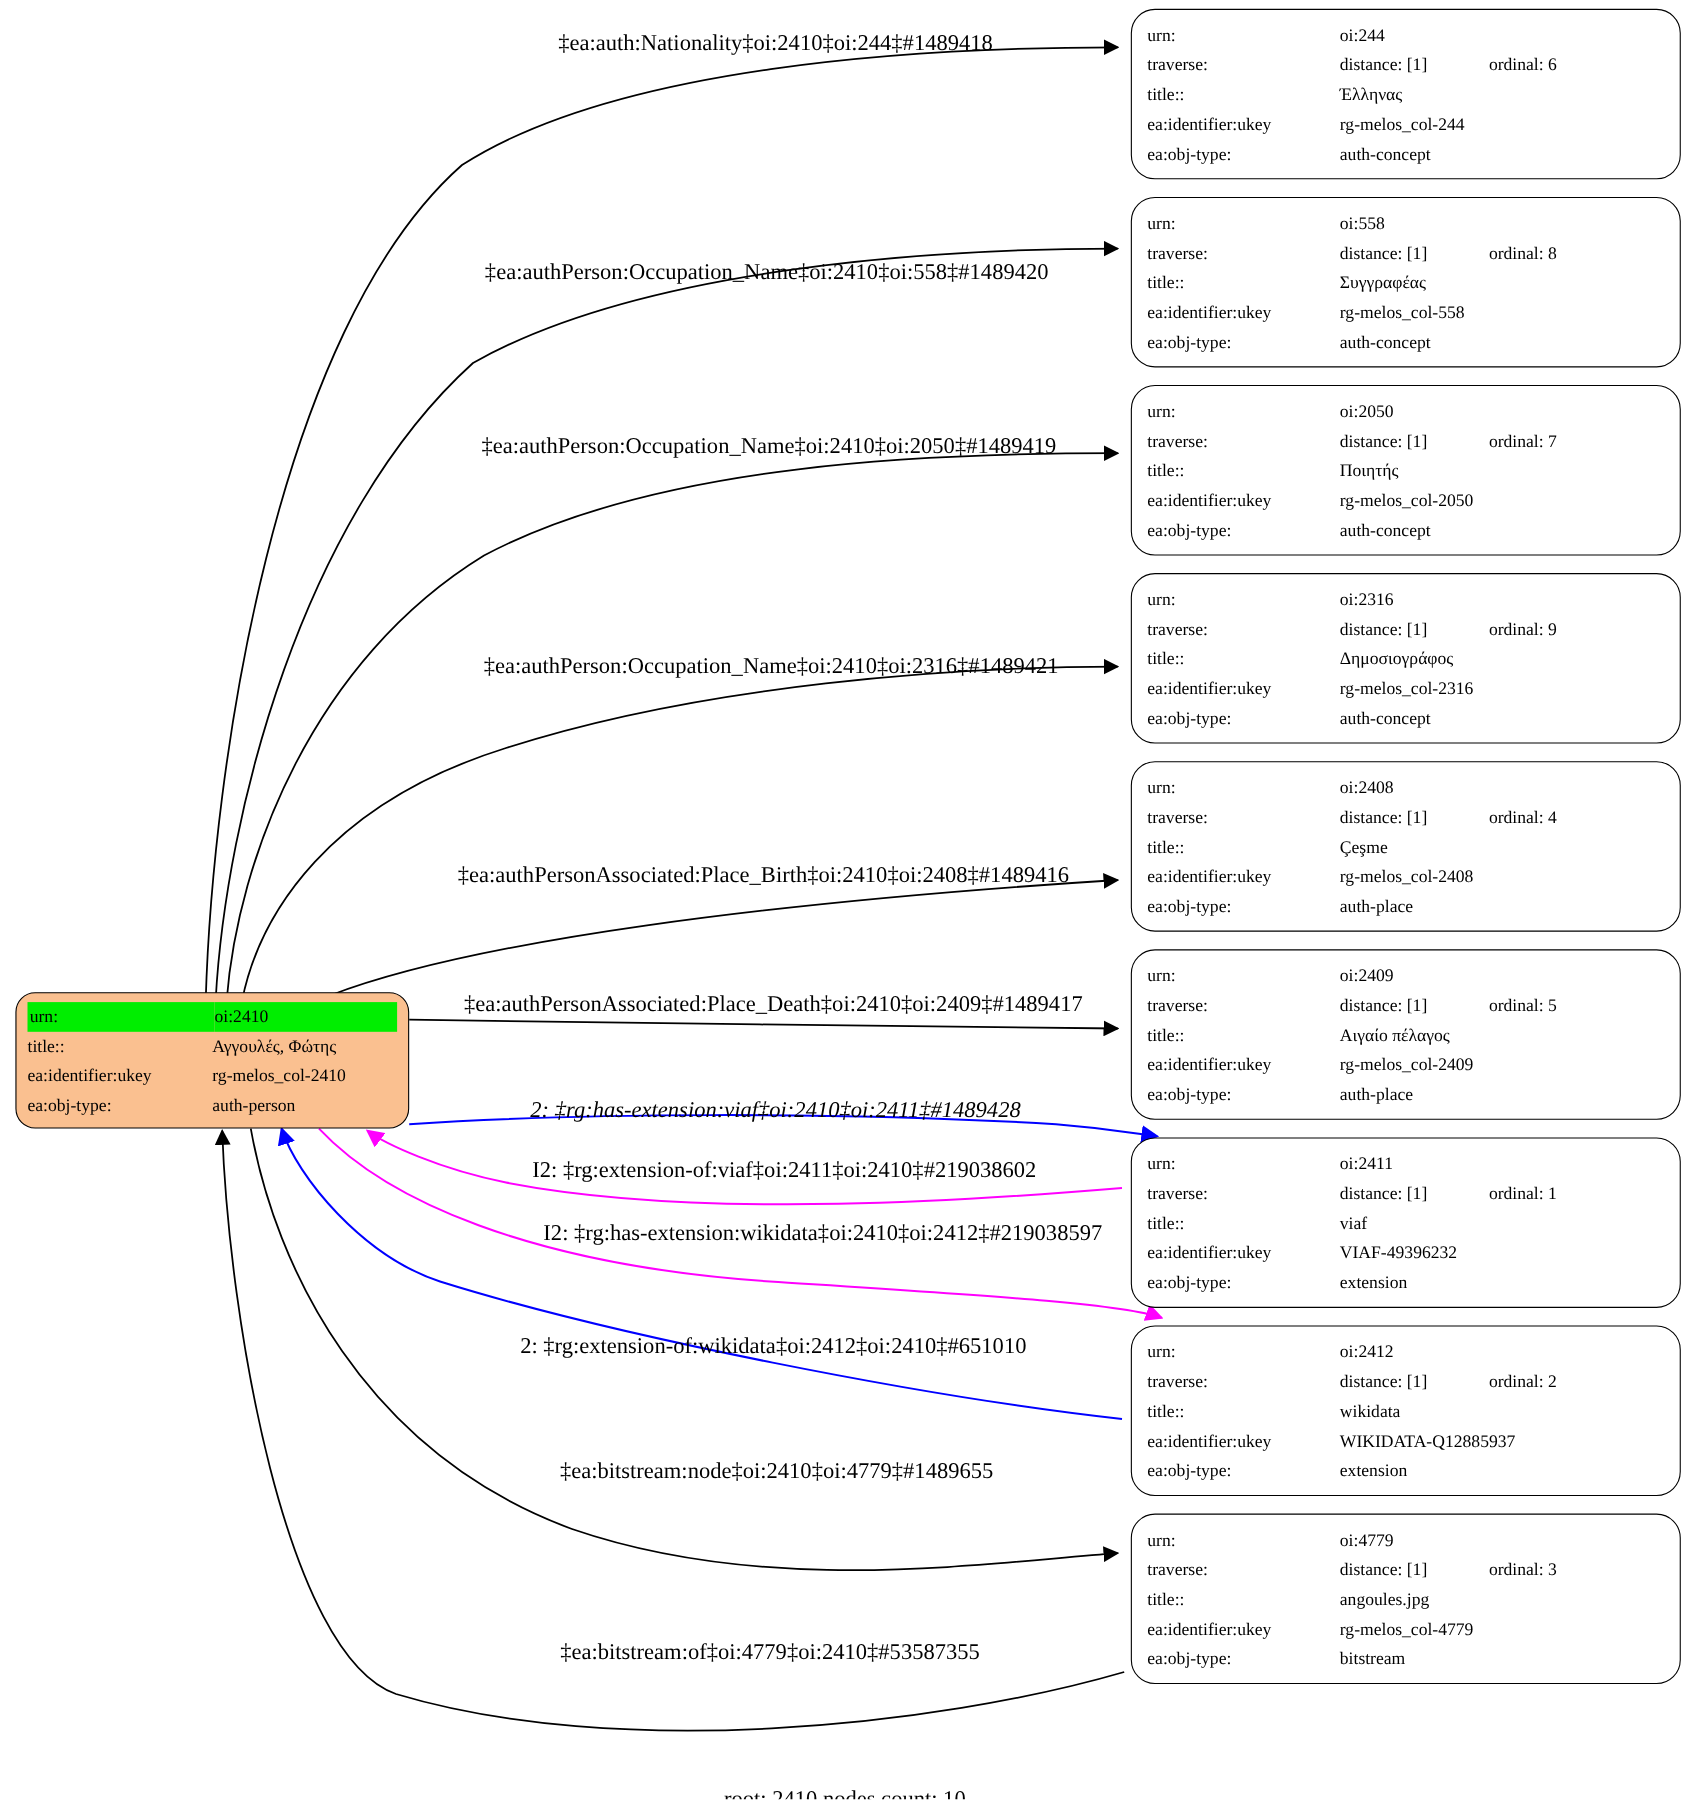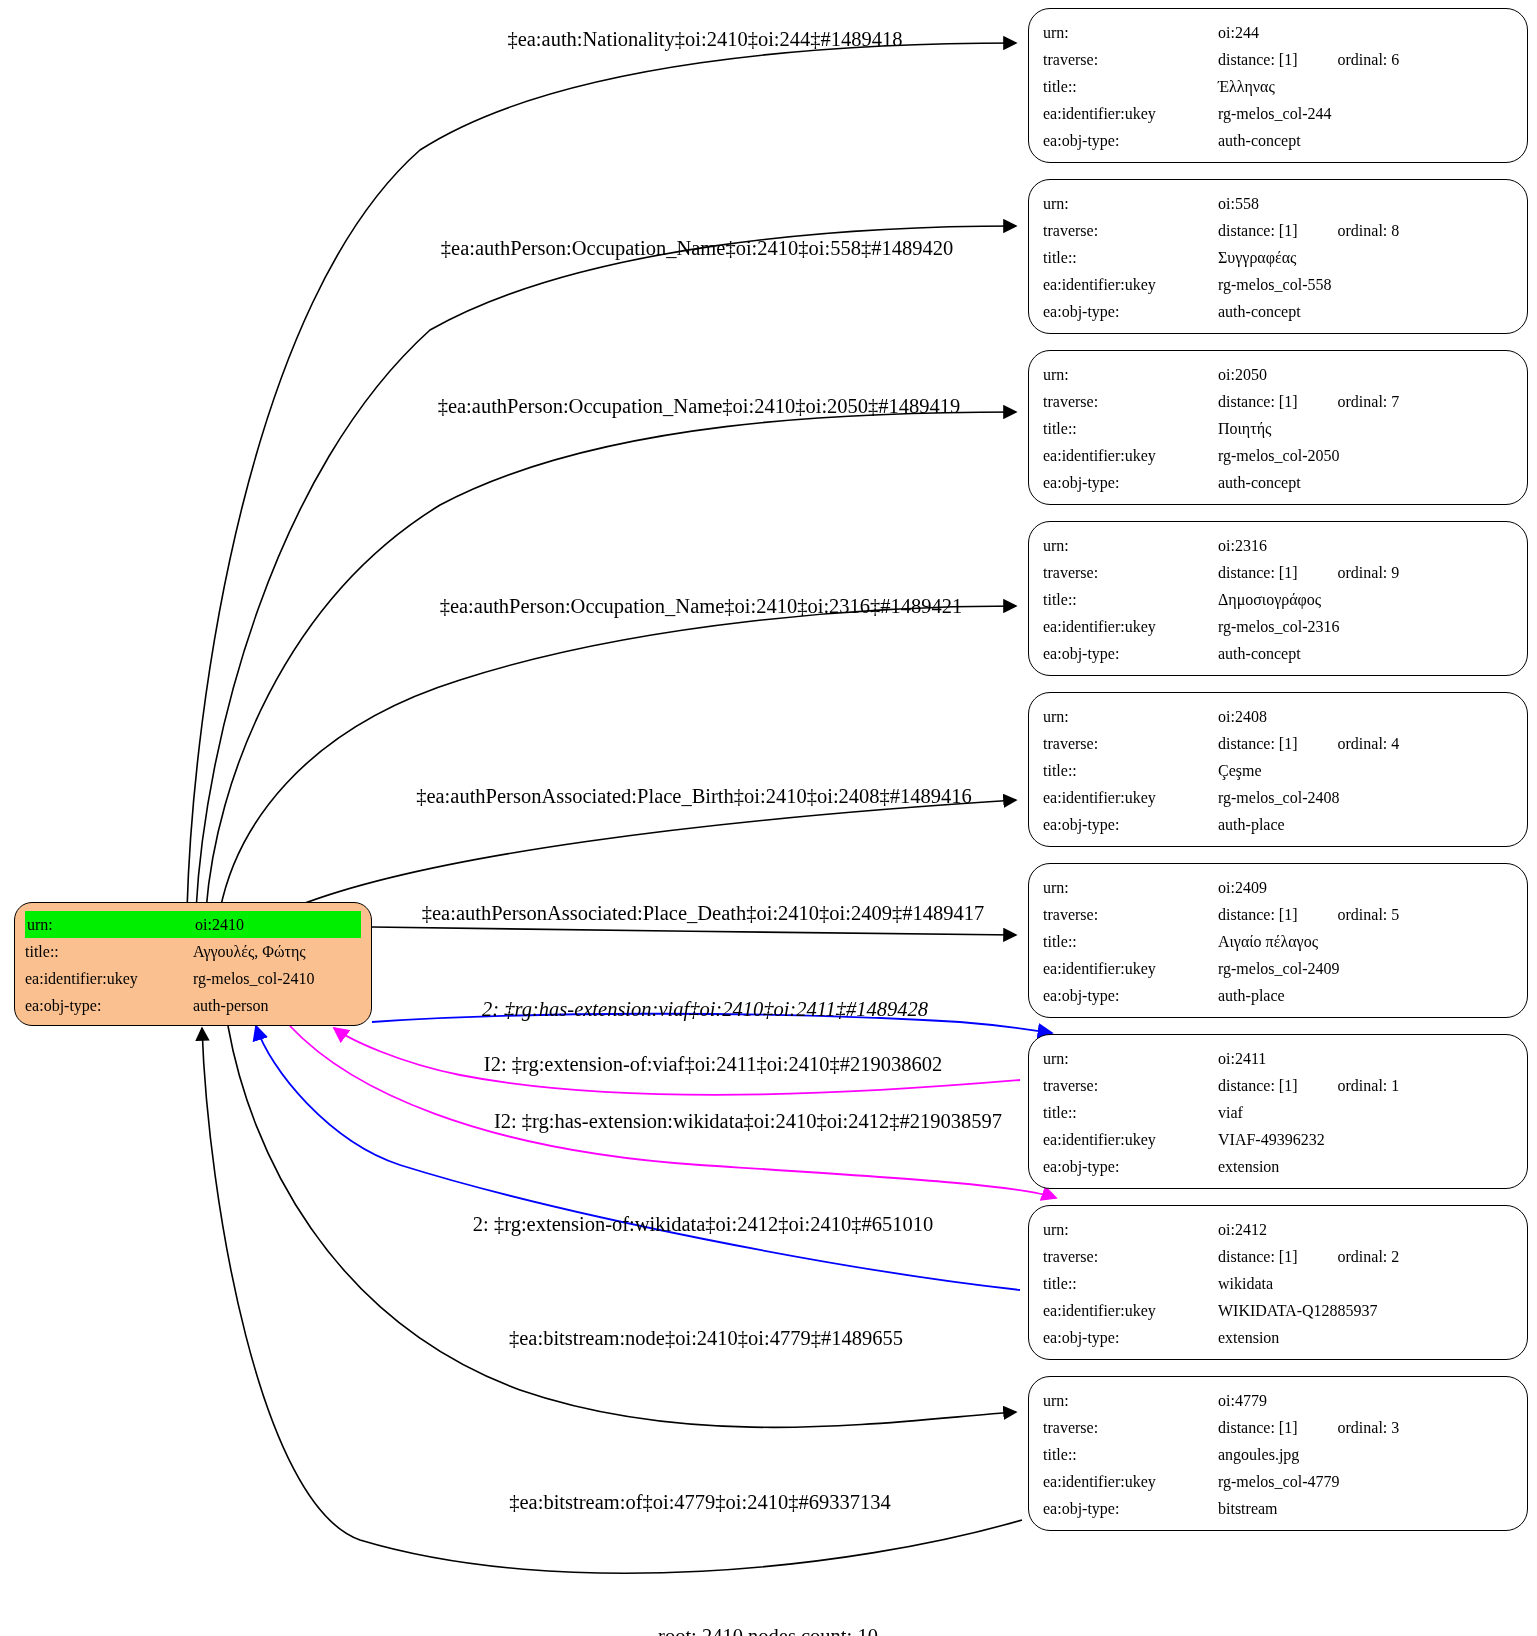--- a/index.html
+++ b/index.html
@@ -46,21 +46,21 @@
   .node .key {
     width: 175px;
     flex: 0 0 175px;
     overflow: visible;
   }
   .node .val {
     flex: 1 1 auto;
   }
   .node .val .ord {
     display: inline-block;
-    margin-left: 40px;
+    margin-left: 56px;
   }
 
   
   #node-root {
     background: #fac090;
     border-color: #000000;
     border-radius: 18px;
     padding: 8px 10px 8px 10px;
   }
   #node-root .row { height: 27px; line-height: 27px; }
@@ -147,21 +147,21 @@
   <div class="edge-label" style="left:705px; top:1009px;font-style:italic;">2: ‡rg:has-extension:viaf‡oi:2410‡oi:2411‡#1489428</div>
 
   <div class="edge-label" style="left:713px; top:1064px;">I2: ‡rg:extension-of:viaf‡oi:2411‡oi:2410‡#219038602</div>
 
   <div class="edge-label" style="left:748px; top:1121px;">I2: ‡rg:has-extension:wikidata‡oi:2410‡oi:2412‡#219038597</div>
 
   <div class="edge-label" style="left:703px; top:1224px;">2: ‡rg:extension-of:wikidata‡oi:2412‡oi:2410‡#651010</div>
 
   <div class="edge-label" style="left:706px; top:1338px;">‡ea:bitstream:node‡oi:2410‡oi:4779‡#1489655</div>
 
-  <div class="edge-label" style="left:700px; top:1502px;">‡ea:bitstream:of‡oi:4779‡oi:2410‡#69337134</div>
+  <div class="edge-label" style="left:700px; top:1502px;">‡ea:bitstream:of‡oi:4779‡oi:2410‡#53587355</div>
 
   <div class="footer-label" style="left:768px; top:1620px;margin-top:16px;">root: 2410 nodes count: 10</div>
 
   <div class="node" id="node-root" style="left:14px; top:902px; width:358px; height:124px;">
     <div class="row highlight">
       <span class="key">urn:</span>
       <span class="val">oi:2410</span>
     </div>
     <div class="row">
       <span class="key">title::</span>

